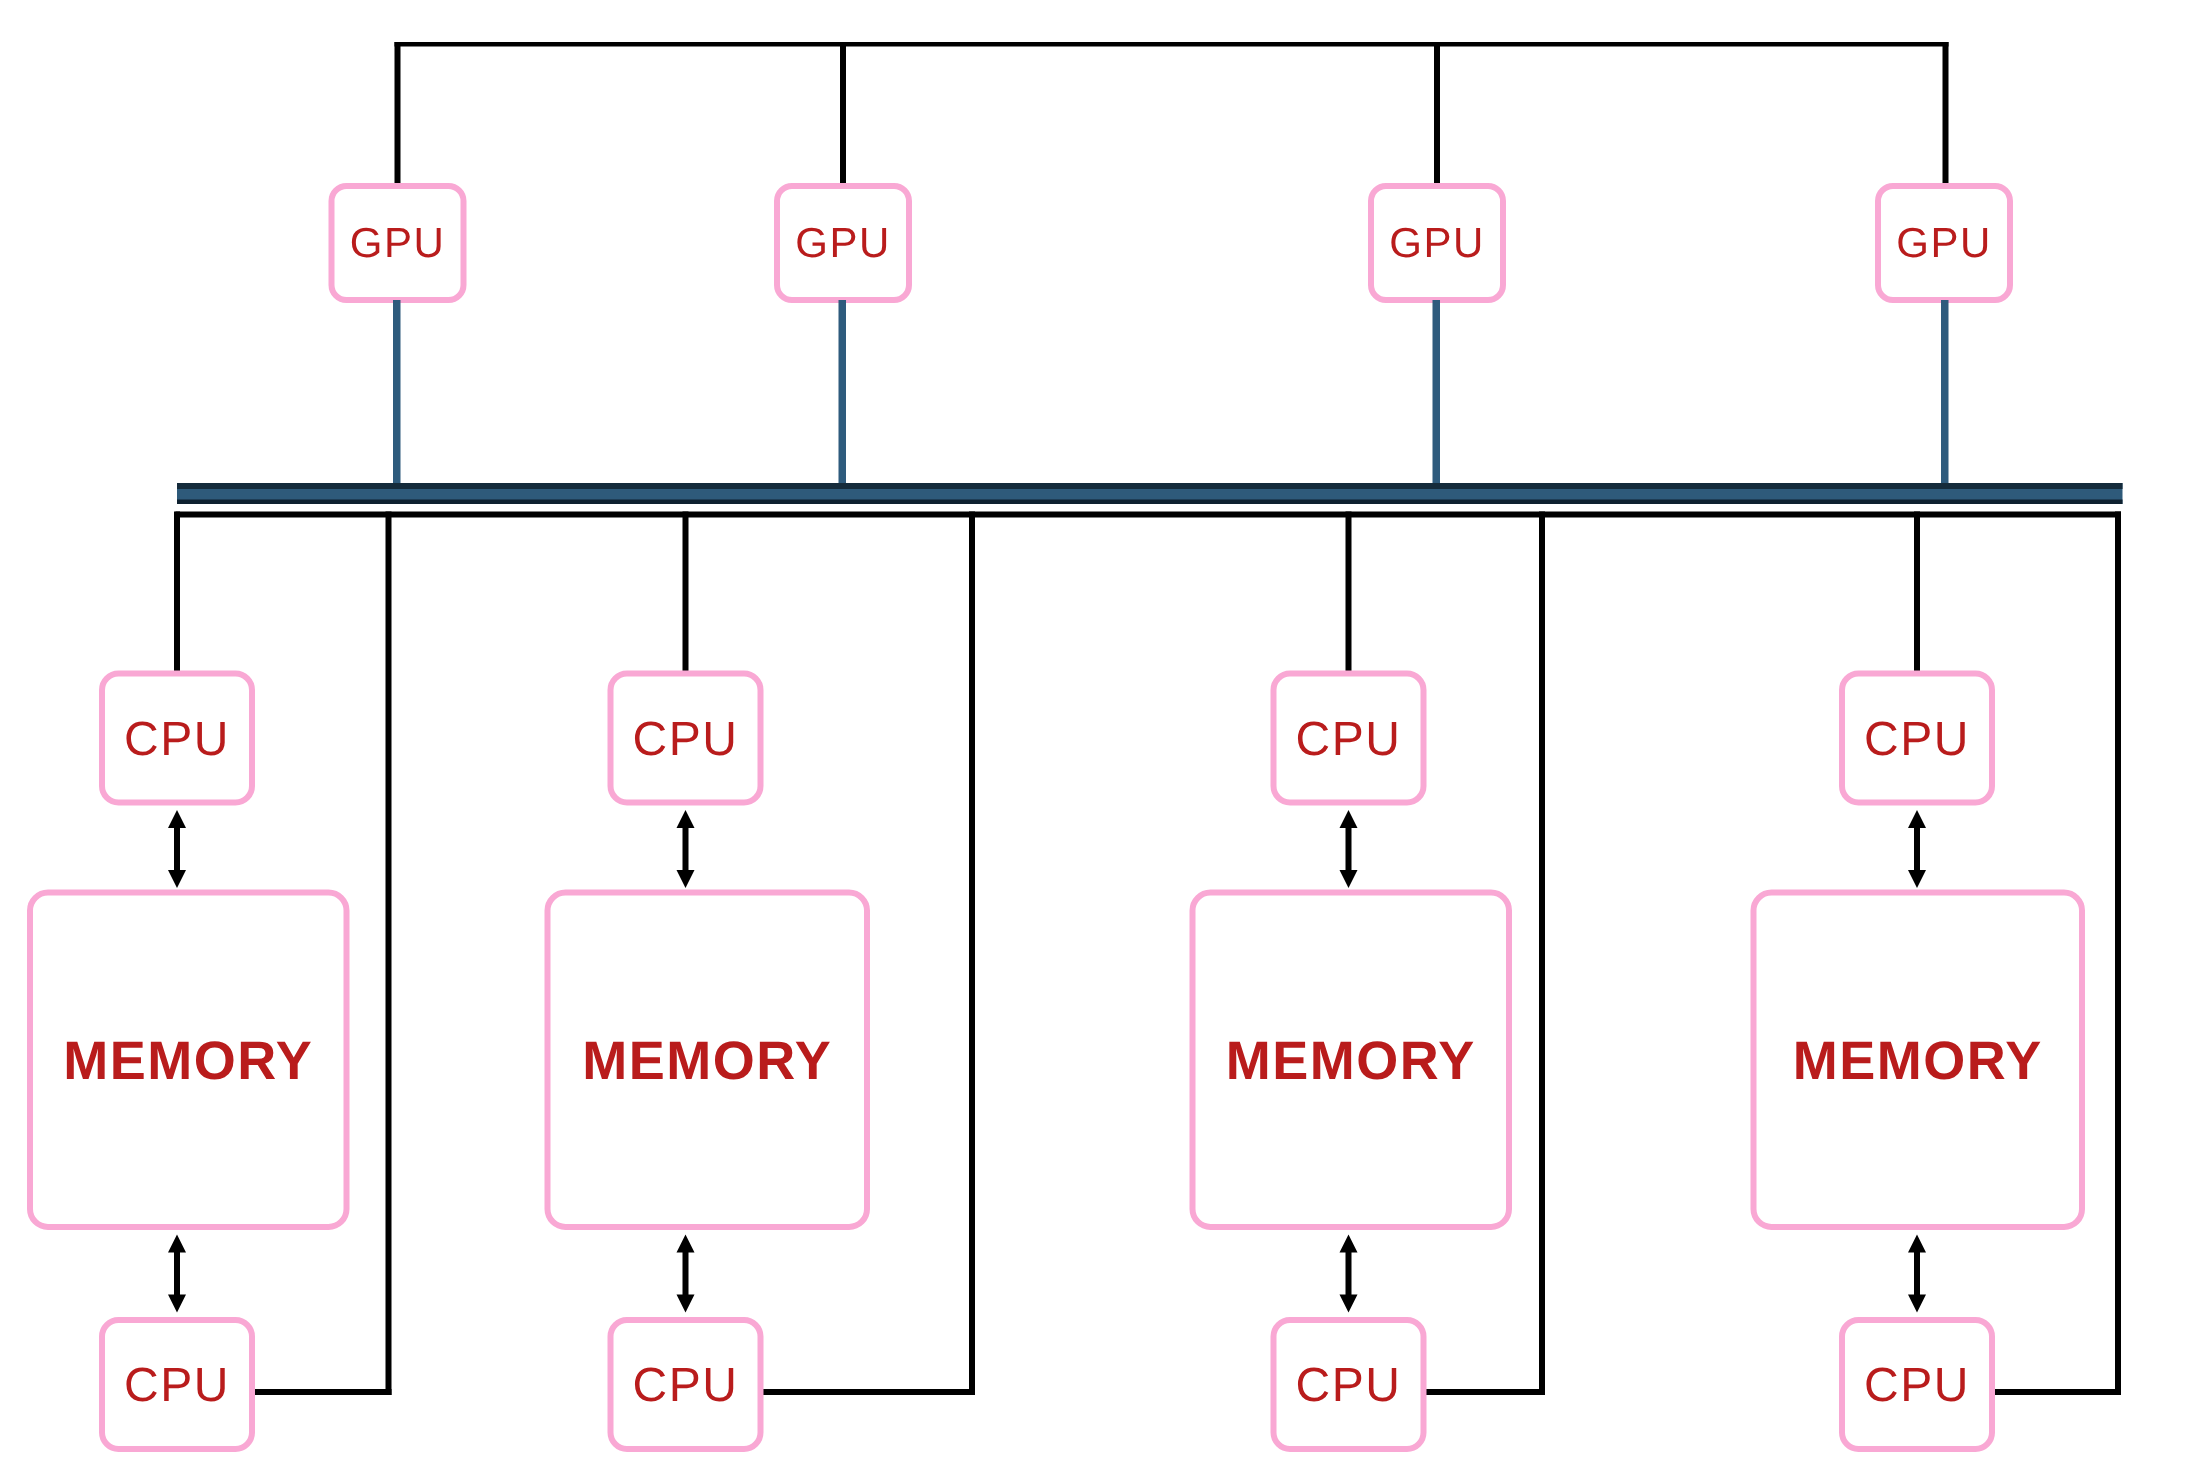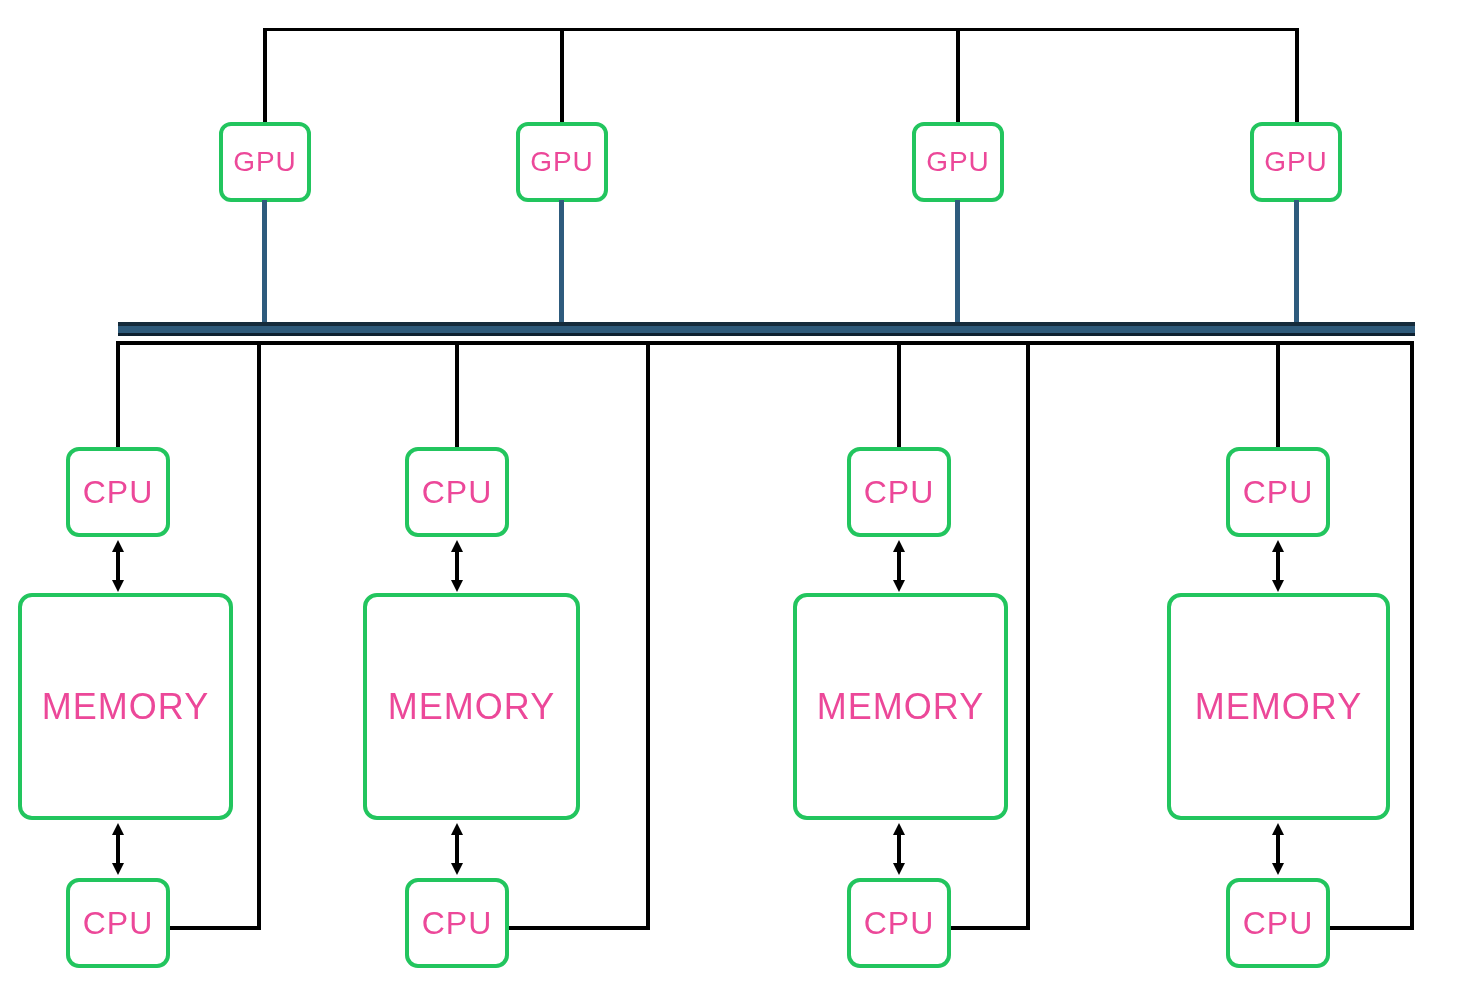--- a/index.html
+++ b/index.html
@@ -21,27 +21,27 @@
     box-sizing:border-box;
     background:#2e5a7a;
     border-top:4px solid #152b3b;
     border-bottom:3px solid #0e2130;
   }
   
   .box{
     position:absolute;
     box-sizing:border-box;
     background:#ffffff;
-    border:4px solid #22c55e;
+    border:4px solid #f9a8d4;
     display:flex;align-items:center;justify-content:center;
-    color:#ec4899;
+    color:#b91c1c;
   }
   .gpu-box{width:92px;height:80px;border-radius:12px;font-size:28px;letter-spacing:1px;}
   .cpu-box{width:104px;height:90px;border-radius:13px;font-size:32px;letter-spacing:1px;}
-  .mem-box{height:227px;border-radius:14px;font-size:36px;font-weight:normal;letter-spacing:1px;}
+  .mem-box{height:227px;border-radius:14px;font-size:36px;font-weight:bold;letter-spacing:1px;}
   
   .varrow{position:absolute;width:16px;height:52px;}
   .varrow .shaft{position:absolute;left:6px;top:10px;bottom:10px;width:4px;background:#000000;}
   .varrow .head-up{position:absolute;top:0;left:2px;width:0;height:0;
     border-left:6px solid transparent;border-right:6px solid transparent;
     border-bottom:12px solid #000000;}
   .varrow .head-down{position:absolute;bottom:0;left:2px;width:0;height:0;
     border-left:6px solid transparent;border-right:6px solid transparent;
     border-top:12px solid #000000;}
 </style>

